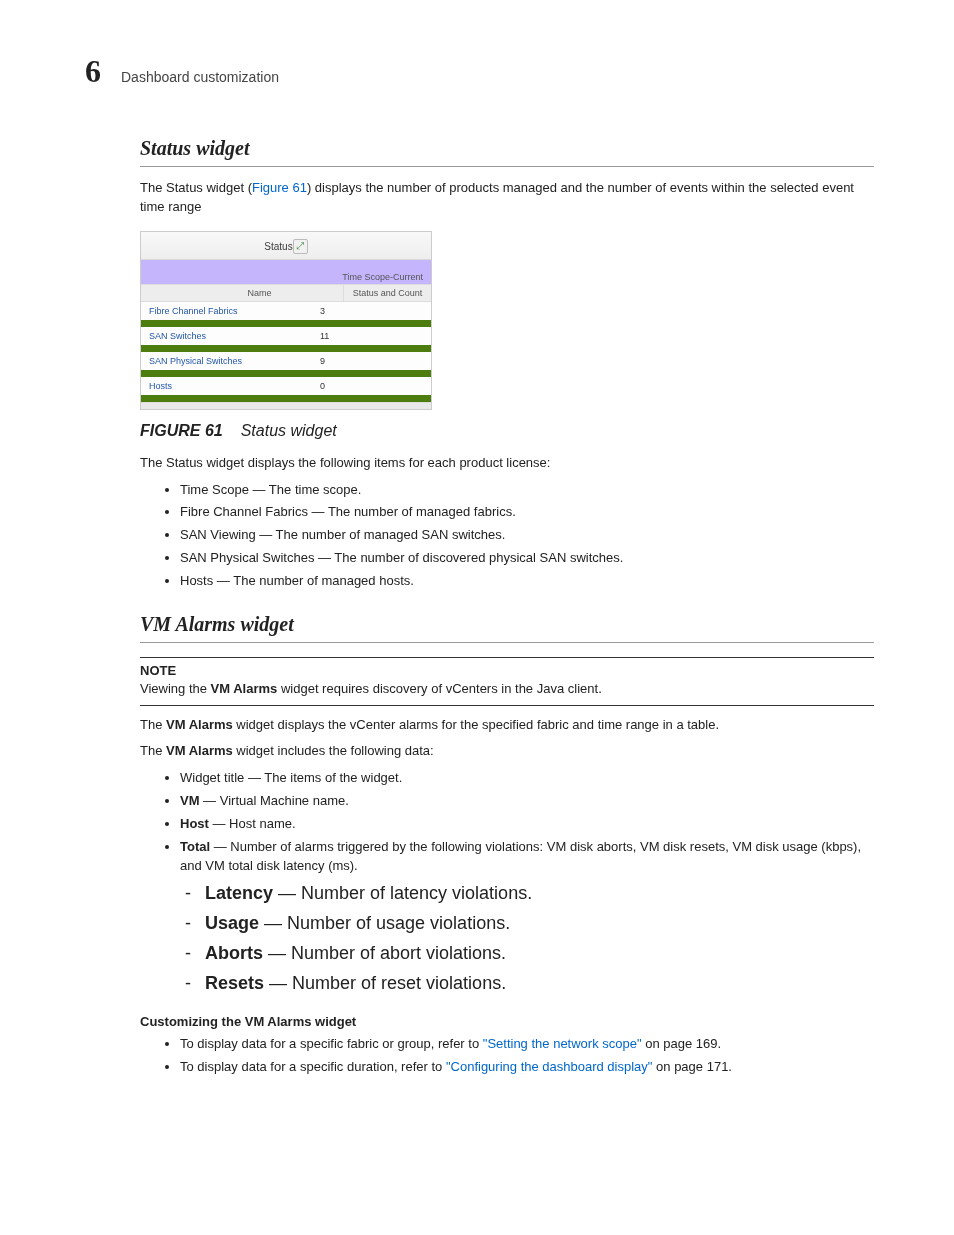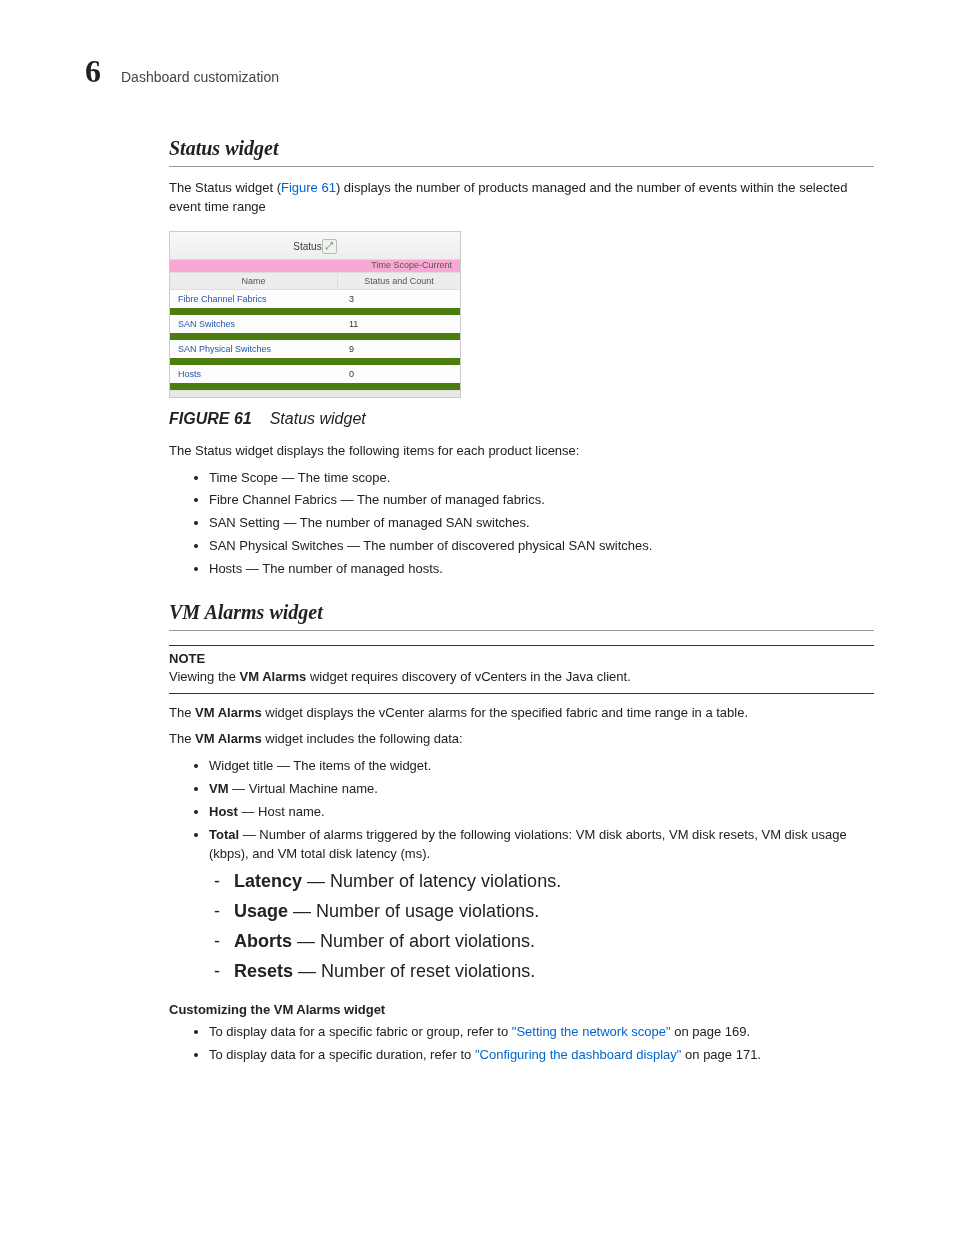--- a/index.html
+++ b/index.html
@@ -26,21 +26,21 @@
     font-size: 32px;
     font-weight: bold;
     margin-right: 20px;
     line-height: 1;
   }
   .chapter-title {
     font-size: 14px;
     color: #444;
   }
   .content {
-    margin-left: 84px;
+    margin-left: 55px;
   }
   .h2 {
     font-family: Georgia, 'Times New Roman', serif;
     font-style: italic;
     font-weight: bold;
     font-size: 20px;
     margin: 22px 0 6px 0;
   }
   .h2-rule {
     border: none;
@@ -108,31 +108,32 @@
     display: flex;
     align-items: center;
     justify-content: center;
     font-size: 10px;
     color: #4a8a4a;
     background: #f1f1f1;
   }
   .widget-scope {
     text-align: right;
     font-size: 9px;
-    padding: 0 8px 2px;
+    padding: 12px 8px 2px;
     color: #555;
-    background: #f9a8d4;
+    background: #c4b5fd;
   }
   .widget-head {
     display: flex;
     background: #ededed;
     border-top: 1px solid #ddd;
     border-bottom: 1px solid #ddd;
     font-size: 9px;
     color: #555;
+    padding-left: 35px;
   }
   .widget-head .col1 {
     flex: 0 0 155px;
     padding: 3px 6px;
     text-align: center;
     border-right: 1px solid #ddd;
   }
   .widget-head .col2 {
     flex: 1;
     padding: 3px 6px;
@@ -240,21 +241,21 @@
       <div class="fig-caption">
         <span class="fig-label">FIGURE 61</span><span>Status widget</span>
       </div>
     </div>
 
     <p>The Status widget displays the following items for each product license:</p>
 
     <ul class="bullets">
       <li>Time Scope — The time scope.</li>
       <li>Fibre Channel Fabrics — The number of managed fabrics.</li>
-      <li>SAN Setting — The number of managed SAN switches.</li>
+      <li>SAN Viewing — The number of managed SAN switches.</li>
       <li>SAN Physical Switches — The number of discovered physical SAN switches.</li>
       <li>Hosts — The number of managed hosts.</li>
     </ul>
 
     <div class="h2">VM Alarms widget</div>
     <hr class="h2-rule">
 
     <div class="note">
       <div class="note-head">NOTE</div>
       <p style="margin:2px 0 0 0;">

